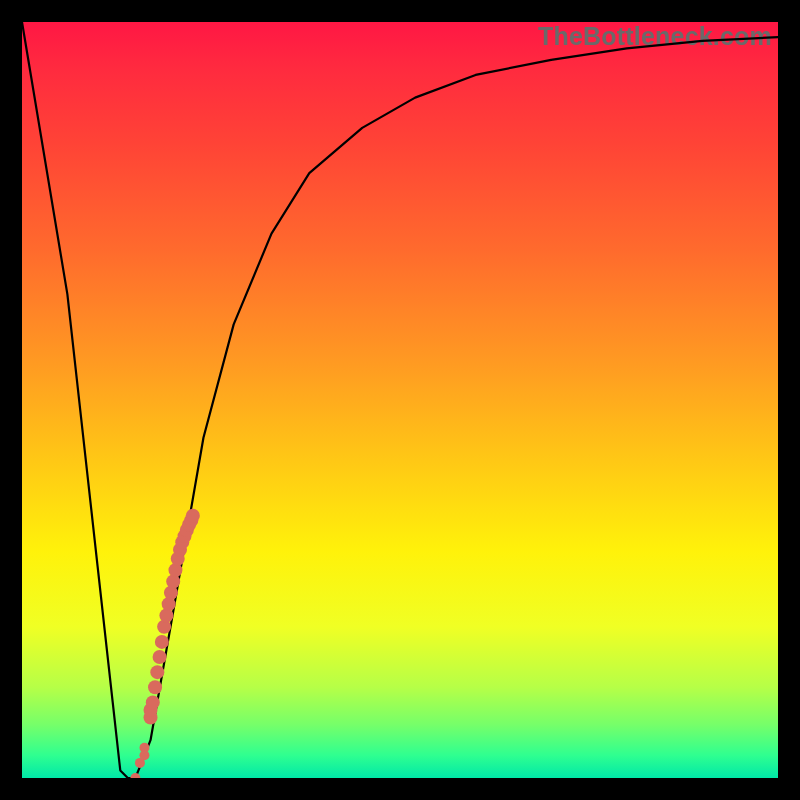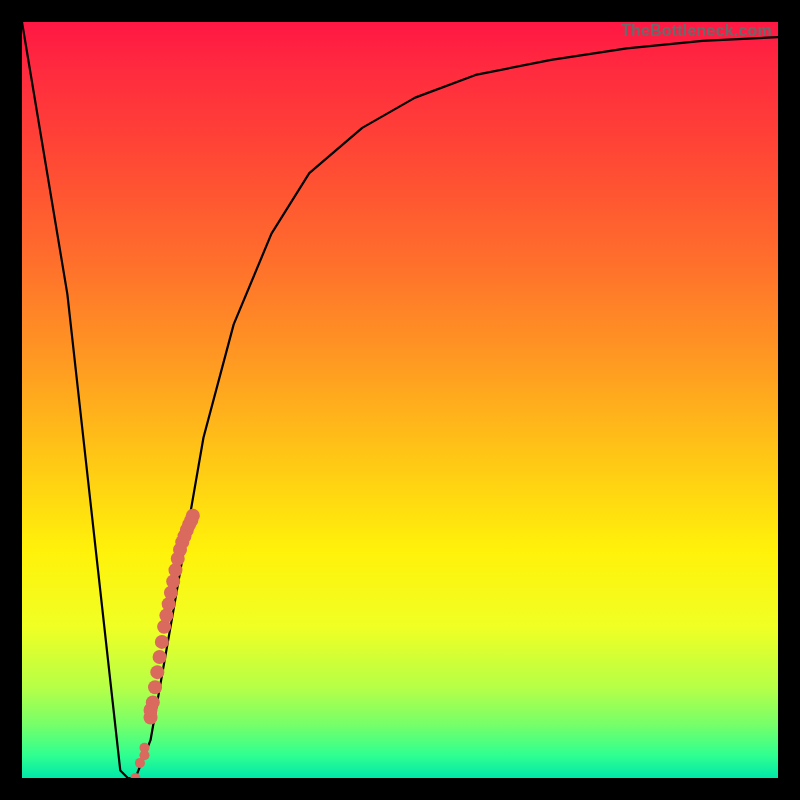--- a/index.html
+++ b/index.html
@@ -37,21 +37,21 @@
       #b6ff47 88%,
       #75ff6a 93%,
       #2fff90 97%,
       #00e8a8 100%
     );
   }
   .watermark {
     position: absolute;
     top: 0px;
     right: 6px;
-    font-size: 16px;
+    font-size: 25px;
     font-weight: 600;
     color: #6a6a6a;
     letter-spacing: 0.2px;
     user-select: none;
   }
   svg.curve {
     position: absolute;
     left: 0;
     top: 0;
     width: 756px;

